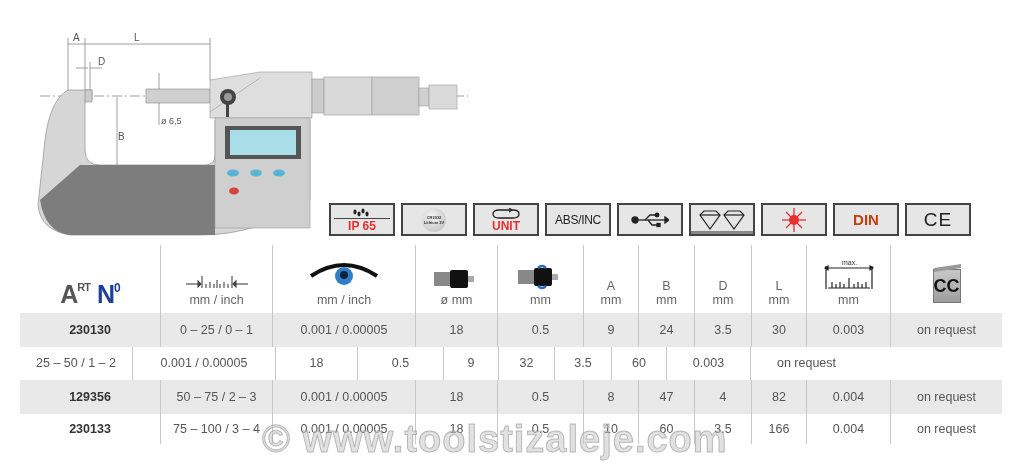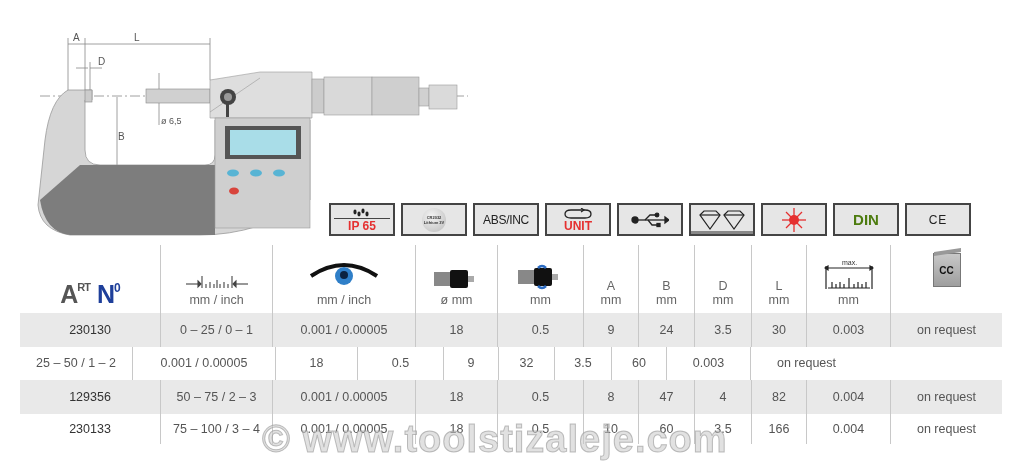--- a/index.html
+++ b/index.html
@@ -10,22 +10,22 @@
 
   .feature-strip { position: absolute; top: 203px; left: 329px; display: flex; gap: 6px; }
   .feature-box {
     width: 66px; height: 33px; border: 2px solid #444; background: #e6e6e6;
     display: flex; flex-direction: column; align-items: center; justify-content: center;
     font-weight: bold; font-size: 13px; color: #333; position: relative;
   }
   .feature-box .red { color: #e53030; font-size: 12px; line-height: 12px; }
   .feature-box .ip-rule { width: 56px; border-top: 1.5px solid #444; margin: 1px 0 1px 0; }
   .feature-box .abs { font-size: 12px; font-weight: normal; color: #222; letter-spacing: -0.3px; }
-  .feature-box .din { font-size: 15px; color: #4d7c0f; }
-  .feature-box .ce { font-size: 12px; font-weight: normal; color: #222; letter-spacing: 1px; }
+  .feature-box .din { font-size: 15px; color: #c2410c; }
+  .feature-box .ce { font-size: 19px; font-weight: normal; color: #222; letter-spacing: 1px; }
   .feature-box.diamond::after {
     content: ""; position: absolute; left: 0; right: 0; bottom: 0; height: 3px; background: #888;
   }
   .battery {
     width: 24px; height: 24px; border-radius: 50%;
     background: radial-gradient(circle at 40% 35%, #f4f4f4, #bbb);
     font-size: 4px; color: #333; font-weight: bold;
     display: flex; align-items: center; justify-content: center; text-align: center; line-height: 5px;
   }
 
@@ -33,39 +33,39 @@
   .row { display: flex; position: relative; }
   .row .cell {
     display: flex; align-items: center; justify-content: center; text-align: center;
     font-size: 12.5px; color: #555; border-left: 1px solid #c8c8c8;
   }
   .row .cell:first-child { border-left: none; }
   .head .cell { height: 68px; flex-direction: column; justify-content: flex-end; padding-bottom: 6px; font-size: 12.5px; color: #666; }
   .head .cell:first-child { justify-content: center; padding-bottom: 0; padding-top: 30px; }
   .data .cell { height: 33.5px; }
   .data.shade { background: #e9e9e9; }
-  .data .cell.art { font-weight: normal; color: #333; }
+  .data .cell.art { font-weight: bold; color: #333; }
   .data.last .cell { height: 30px; }
 
   .c0 { width: 140px; } .c1 { width: 112px; } .c2 { width: 143px; } .c3 { width: 82px; }
   .c4 { width: 86px; } .c5 { width: 55px; } .c6 { width: 56px; } .c7 { width: 57px; }
   .c8 { width: 55px; } .c9 { width: 84px; } .c10 { width: 112px; }
 
   .artno { font-size: 25px; font-weight: bold; letter-spacing: -1px; display: flex; align-items: flex-start; }
   .artno .a { color: #555; }
   .artno .sup { font-size: 11px; color: #555; margin-top: 1px; margin-right: 7px; }
   .artno .n { color: #1e3f9a; }
   .artno .o { font-size: 12px; color: #1e3f9a; margin-top: 1px; }
 
   .hicon { margin-bottom: 3px; }
 
   .cc-icon {
     width: 28px; height: 34px; background: linear-gradient(#c8c8c8,#9e9e9e); border: 1px solid #777;
-    display: flex; align-items: center; justify-content: center; font-weight: bold; font-size: 10px; color: #111;
-    margin-bottom: 20px; position: relative;
+    display: flex; align-items: center; justify-content: center; font-weight: bold; font-size: 18px; color: #111;
+    margin-bottom: 4px; position: relative;
   }
   .cc-icon::before { content: ""; position: absolute; top: -4px; right: -1px; width: 27px; height: 4px; background: #999; transform: skewY(-8deg); }
 
   .watermark {
     position: absolute; left: 262px; top: 418px; font-size: 38px; font-weight: bold; color: rgba(200,200,200,0.55);
     letter-spacing: 1px; white-space: nowrap; -webkit-text-stroke: 1px rgba(150,150,150,0.6); pointer-events: none;
   }
 </style>
 </head>
 <body>
@@ -131,28 +131,28 @@
           <ellipse cx="17" cy="6" rx="1.6" ry="2.4"></ellipse>
         </g>
       </svg>
     <div class="ip-rule"></div>
     <span class="red">IP 65</span>
   </div>
   <div class="feature-box">
     <div class="battery">CR2032 Lithium 3V</div>
   </div>
   <div class="feature-box">
-    <span class="abs">ABS/INC</span>
-  </div>
-  <div class="feature-box">
     <svg width="30" height="12">
         <path d="M8,2 L22,2 Q28,2 28,6 Q28,10 22,10 L8,10 Q2,10 2,6 Q2,2 8,2" fill="none" stroke="#222" stroke-width="1.3"></path>
         <path d="M18,0 L21,2 L18,4" fill="none" stroke="#222" stroke-width="1.2"></path>
       </svg>
     <span class="red">UNIT</span>
+  </div>
+  <div class="feature-box">
+    <span class="abs">ABS/INC</span>
   </div>
   <div class="feature-box">
     <svg width="38" height="16">
         <g fill="#222" stroke="#222" stroke-width="1.3">
           <circle cx="4" cy="8" r="3"></circle>
           <line x1="4" y1="8" x2="34" y2="8"></line>
           <polygon points="34,5 38,8 34,11"></polygon>
           <polyline points="14,8 19,3 25,3" fill="none"></polyline>
           <circle cx="26" cy="3" r="1.8"></circle>
           <polyline points="17,8 21,13 26,13" fill="none"></polyline>

